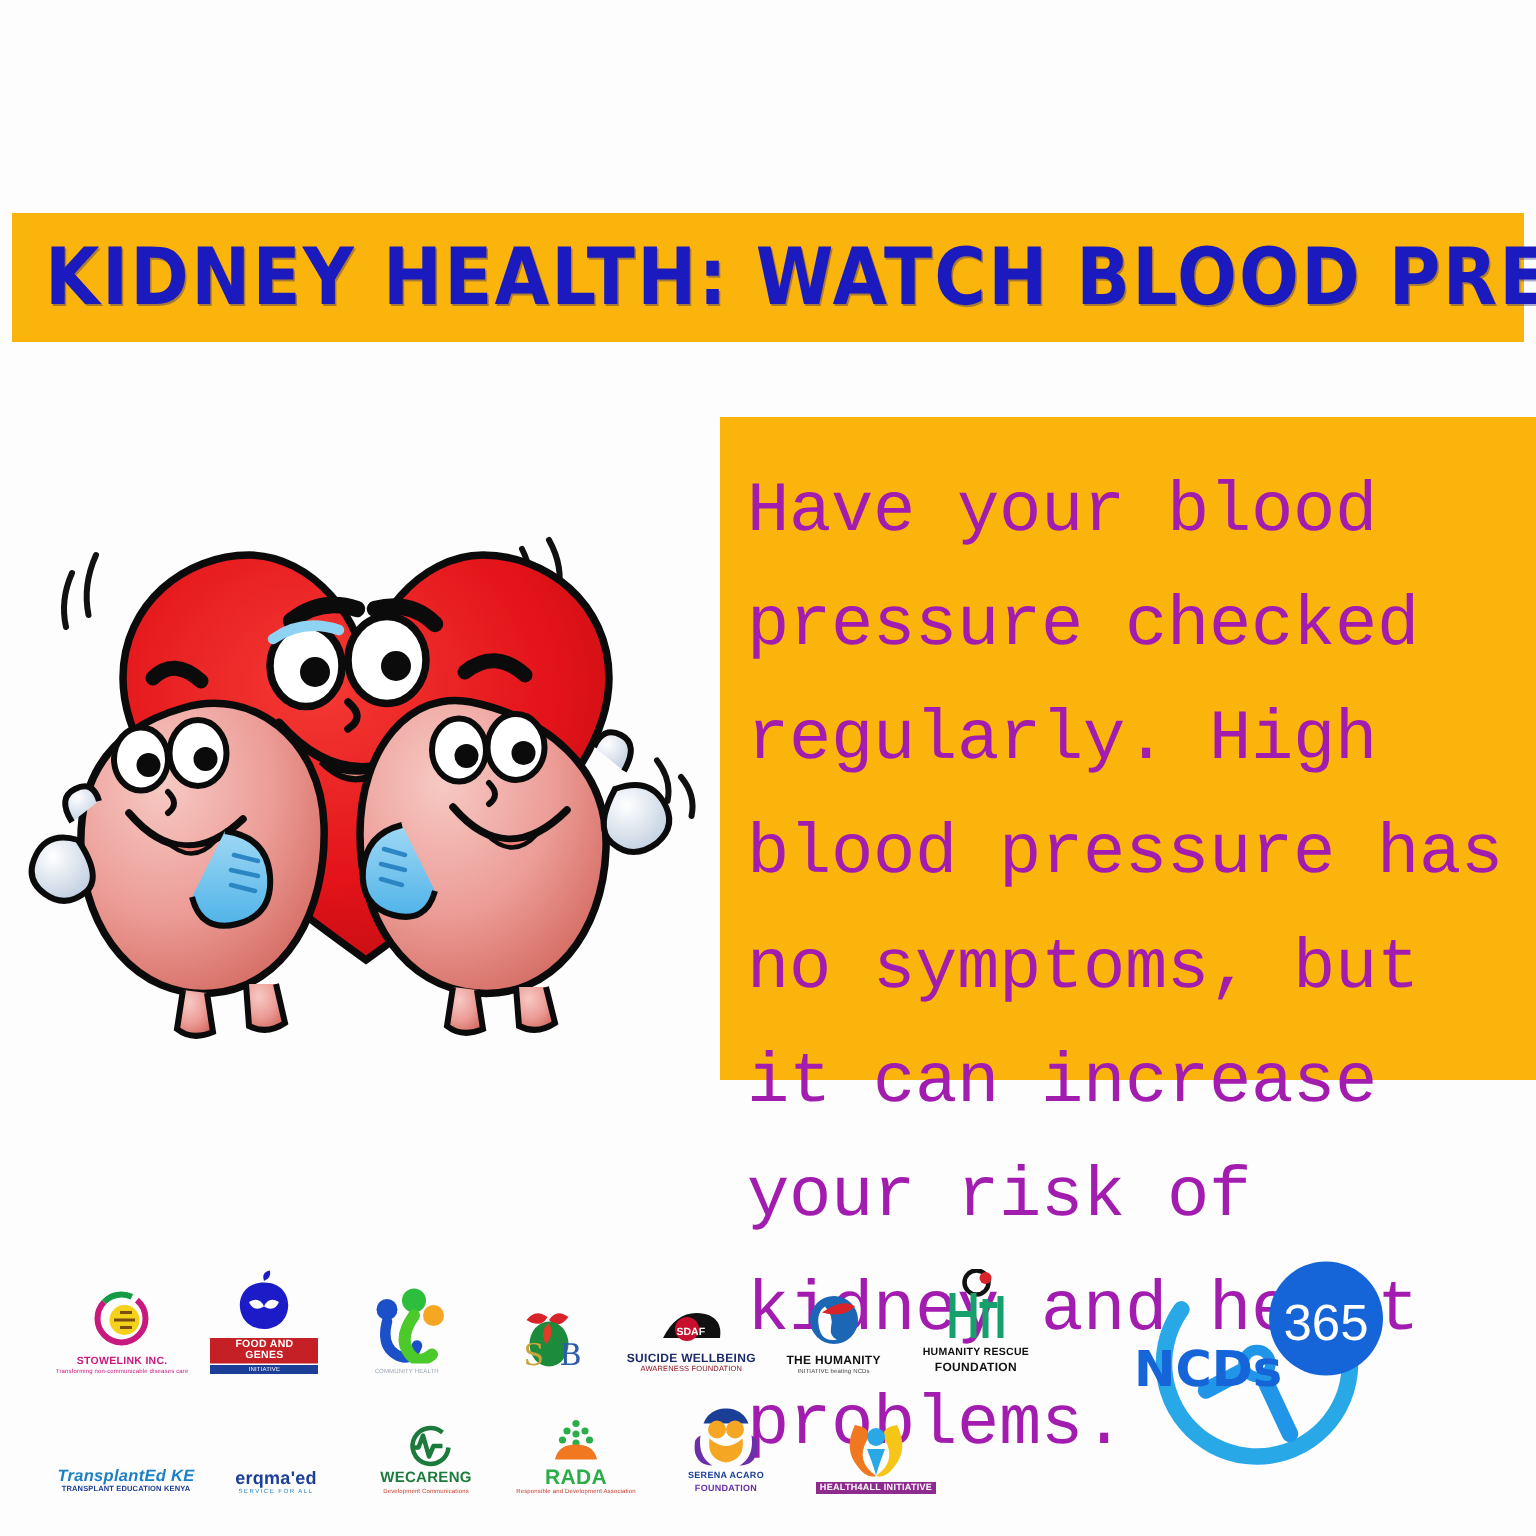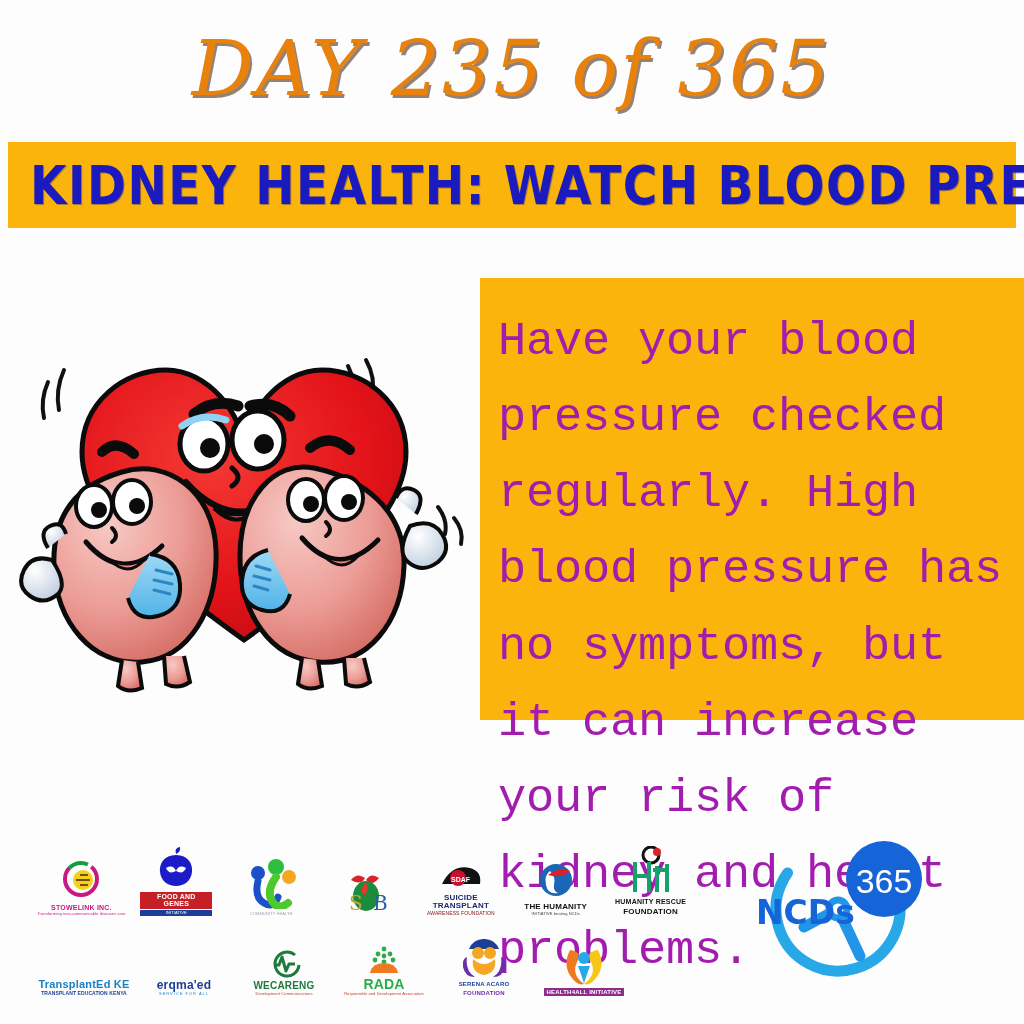--- a/index.html
+++ b/index.html
@@ -96,23 +96,20 @@
 
   
   .ncd-logo{position:absolute;left:742px;top:824px;width:200px;height:170px;}
   .ncd-logo svg{width:100%;height:100%;display:block;}
 </style>
 </head>
 <body>
 
 <div class="poster">
 
-  <div class="day-header">
-    <div class="day-title">DAY 235 of 365</div>
-  </div>
 
   <div class="headline-banner">
     <div class="headline-text">KIDNEY HEALTH: WATCH BLOOD PRESSURE</div>
   </div>
 
   <div class="illustration">
     <svg viewBox="0 0 452 400" xmlns="http://www.w3.org/2000/svg">
       <defs>
         <radialGradient id="heartG" cx="40%" cy="32%" r="78%">
           <stop offset="0%" stop-color="#F43A34"></stop>
@@ -285,21 +282,21 @@
       </div>
 
       <div class="logo-cell">
         <div class="logo-mark">
           <svg width="42" height="28" viewBox="0 0 42 28">
             <path d="M2 20 q10 -20 28 -16 q12 3 10 16 Z" fill="#111"></path>
             <circle cx="18" cy="14" r="8" fill="#C8102E"></circle>
             <text x="11" y="18" font-family="Liberation Sans, sans-serif" font-size="7" fill="#fff" font-weight="bold">SDAF</text>
           </svg>
         </div>
-        <div class="logo-cap" style="color:#1B2A6B;font-size:8px">SUICIDE TRANSPLANT</div>
+        <div class="logo-cap" style="color:#1B2A6B;font-size:8px">SUICIDE WELLBEING</div>
         <div class="logo-sub" style="color:#8A1420;font-size:5px">AWARENESS FOUNDATION</div>
       </div>
 
       <div class="logo-cell">
         <div class="logo-mark">
           <svg width="40" height="40" viewBox="0 0 40 40">
             <circle cx="20" cy="19" r="16" fill="#1B66B5"></circle>
             <path d="M14 10 q6 6 4 14 q-1 6 4 8 q-10 2 -12 -8 q-2 -10 4 -14 Z" fill="#fff"></path>
             <path d="M12 14 q14 -10 22 -4 q-8 8 -22 4 Z" fill="#D8232A"></path>
           </svg>
@@ -319,21 +316,21 @@
           </svg>
         </div>
         <div class="logo-cap" style="color:#111;font-size:7px">HUMANITY RESCUE</div>
         <div class="logo-cap" style="color:#111;font-size:8px">FOUNDATION</div>
       </div>
     </div>
 
     <div class="logo-row row2">
 
       <div class="logo-cell">
-        <div class="logo-cap" style="color:#1B7FC4;font-size:11px;">TransplantEd KE</div>
+        <div class="logo-cap" style="color:#1B7FC4;font-size:11px;font-style:italic">TransplantEd KE</div>
         <div class="logo-sub" style="color:#1B3F96;font-weight:700;font-size:5px">TRANSPLANT EDUCATION KENYA</div>
       </div>
 
       <div class="logo-cell">
         <div class="logo-cap" style="color:#1B3F96;font-size:12px">erqma'ed</div>
         <div class="logo-sub" style="color:#1B7FC4;letter-spacing:1px">SERVICE FOR ALL</div>
       </div>
 
       <div class="logo-cell">
         <div class="logo-mark">

